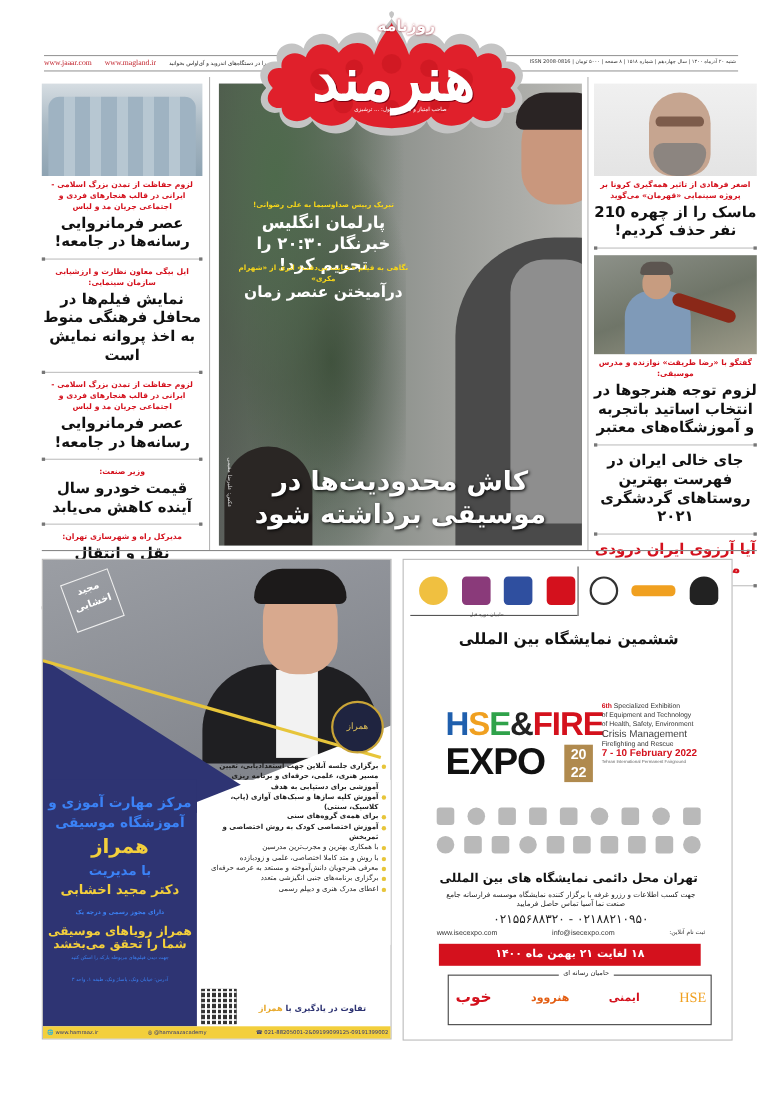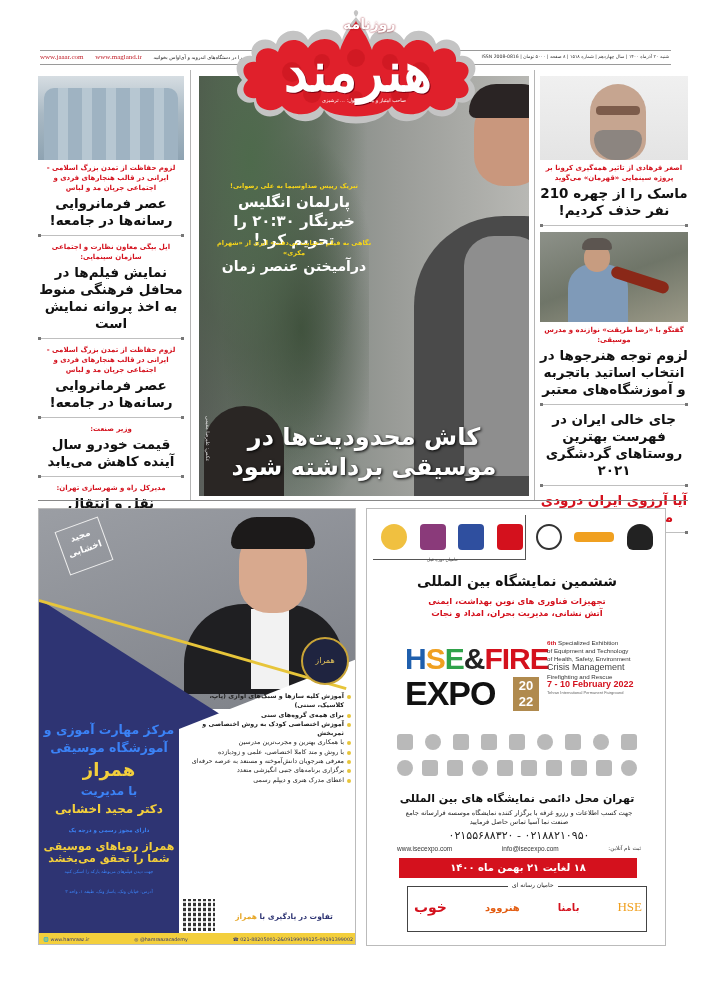--- a/index.html
+++ b/index.html
@@ -178,21 +178,21 @@
   <div class="vsep" style="left:190px; top:70px; height:430px;"></div>
   <div class="vsep" style="left:534px; top:70px; height:430px;"></div>
 
   <div class="col col-left">
     <div class="photo" style="height:84px; background: linear-gradient(180deg,#d6dde2 0%, #a9b9c4 45%, #8ea3b2 100%);">
       <div style="position:absolute; inset:12px 6px 0 6px; background: repeating-linear-gradient(90deg, #9fb3c2 0 14px, #b7c7d2 14px 24px); border-radius: 10px 10px 0 0;"></div>
     </div>
     <div class="kicker">لزوم حفاظت از تمدن بزرگ اسلامی - ایرانی در قالب هنجارهای فردی و اجتماعی جریان مد و لباس</div>
     <div class="headline">عصر فرمانروایی رسانه‌ها در جامعه!</div>
     <div class="dot-rule"></div>
-    <div class="kicker">ایل بیگی معاون نظارت و اجتماعی سازمان سینمایی:</div>
+    <div class="kicker">ایل بیگی معاون نظارت و ارزشیابی سازمان سینمایی:</div>
     <div class="headline">نمایش فیلم‌ها در محافل فرهنگی منوط به اخذ پروانه نمایش است</div>
     <div class="dot-rule"></div>
     <div class="kicker">لزوم حفاظت از تمدن بزرگ اسلامی - ایرانی در قالب هنجارهای فردی و اجتماعی جریان مد و لباس</div>
     <div class="headline">عصر فرمانروایی رسانه‌ها در جامعه!</div>
     <div class="dot-rule"></div>
     <div class="kicker">وزیر صنعت:</div>
     <div class="headline">قیمت خودرو سال آینده کاهش می‌یابد</div>
     <div class="dot-rule"></div>
     <div class="kicker">مدیرکل راه و شهرسازی تهران:</div>
     <div class="headline">نقل و انتقال واحدهای مسکن ملی ممنوع شد</div>
@@ -241,20 +241,21 @@
     <div class="navy-text nt1">مرکز مهارت آموزی و آموزشگاه موسیقی</div>
     <div class="navy-text nt2">همراز</div>
     <div class="navy-text nt3">با مدیریت</div>
     <div class="navy-text nt4">دکتر مجید اخشابی</div>
     <div class="navy-text nt5">دارای مجوز رسمی و درجه یک</div>
     <div class="navy-text nt6">همراز رویاهای موسیقی شما را تحقق می‌بخشد</div>
     <div class="navy-text nt7">جهت دیدن فیلم‌های مربوطه بارکد را اسکن کنید</div>
     <div class="navy-text nt8">آدرس: خیابان ونک، پاساژ ونک، طبقه ۱، واحد ۳</div>
 
     <ul class="bullets">
+      <li>برگزاری جلسه آنلاین جهت استعدادیابی، تعیین مسیر هنری، علمی، حرفه‌ای و برنامه ریزی آموزشی برای دستیابی به هدف</li>
       <li>آموزش کلیه سازها و سبک‌های آوازی (پاپ، کلاسیک، سنتی)</li>
       <li>برای همه‌ی گروه‌های سنی</li>
       <li>آموزش اختصاصی کودک به روش اختصاصی و ثمربخش</li>
       <li class="light">با همکاری بهترین و مجرب‌ترین مدرسین</li>
       <li class="light">با روش و متد کاملا اختصاصی، علمی و زودبازده</li>
       <li class="light">معرفی هنرجویان دانش‌آموخته و مستعد به عرصه حرفه‌ای</li>
       <li class="light">برگزاری برنامه‌های جنبی انگیزشی متعدد</li>
       <li class="light">اعطای مدرک هنری و دیپلم رسمی</li>
     </ul>
     <div class="qr"></div>
@@ -274,24 +275,20 @@
       <div class="logo-box" style="background:#d4111d;"></div>
       <div class="logo-box" style="background:#fff; border:2px solid #333; border-radius:50%;"></div>
       <div class="logo-box" style="background:#f0a020; width:40px; height:10px;"></div>
       <div class="logo-box" style="background:#222; border-radius:50% 50% 6px 6px;"></div>
     </div>
     <div class="logos-rule"></div>
     <div class="logos-vrule"></div>
     <div class="sponsors-label">حامیان دوره قبل</div>
 
     <div class="t1">ششمین نمایشگاه بین المللی</div>
-    <div class="t2">
-      <div>تجهیزات فناوری های نوین بهداشت، ایمنی</div>
-      <div>آتش نشانی، مدیریت بحران، امداد و نجات</div>
-    </div>
 
     <div class="expo-logo">
       <div class="expo-hse"><span class="h">H</span><span class="s">S</span><span class="e">E</span><span class="amp">&amp;</span><span class="fire">FIRE</span></div>
       <div class="expo-expo">EXPO</div>
       <div class="expo-year">
           <div>20</div>
           <div>22</div>
         </div>
     </div>
     <div class="expo-info">
@@ -338,19 +335,19 @@
       <span>info@isecexpo.com</span>
       <span class="lbl">ثبت نام آنلاین:</span>
     </div>
     <div class="red-bar">۱۸ لغایت ۲۱ بهمن ماه ۱۴۰۰</div>
 
     <div class="media">
       <div class="media-label">حامیان رسانه ای</div>
       <div class="media-row">
         <span class="m m-khoob">خوب</span>
         <span class="m m-honar">هنروود</span>
-        <span class="m m-bamna">بامنا</span>
+        <span class="m m-bamna">ایمنی</span>
         <span class="m m-hse">HSE</span>
       </div>
     </div>
   </div>
 
 </div>
 
 </body></html>

